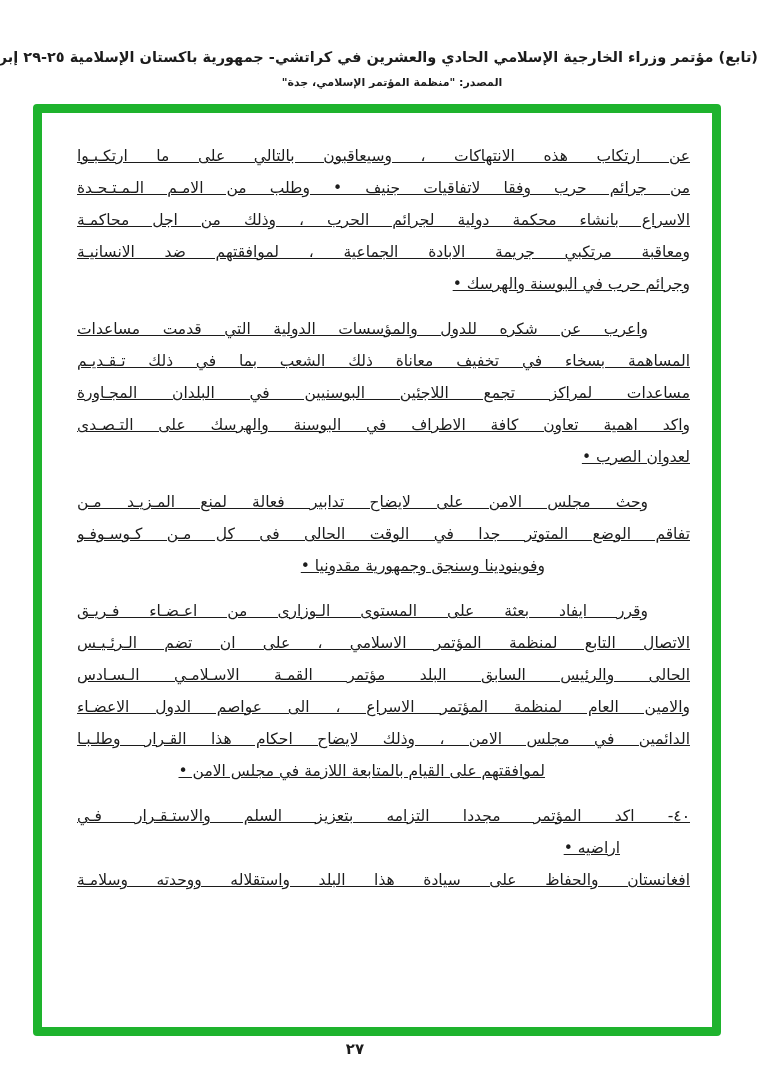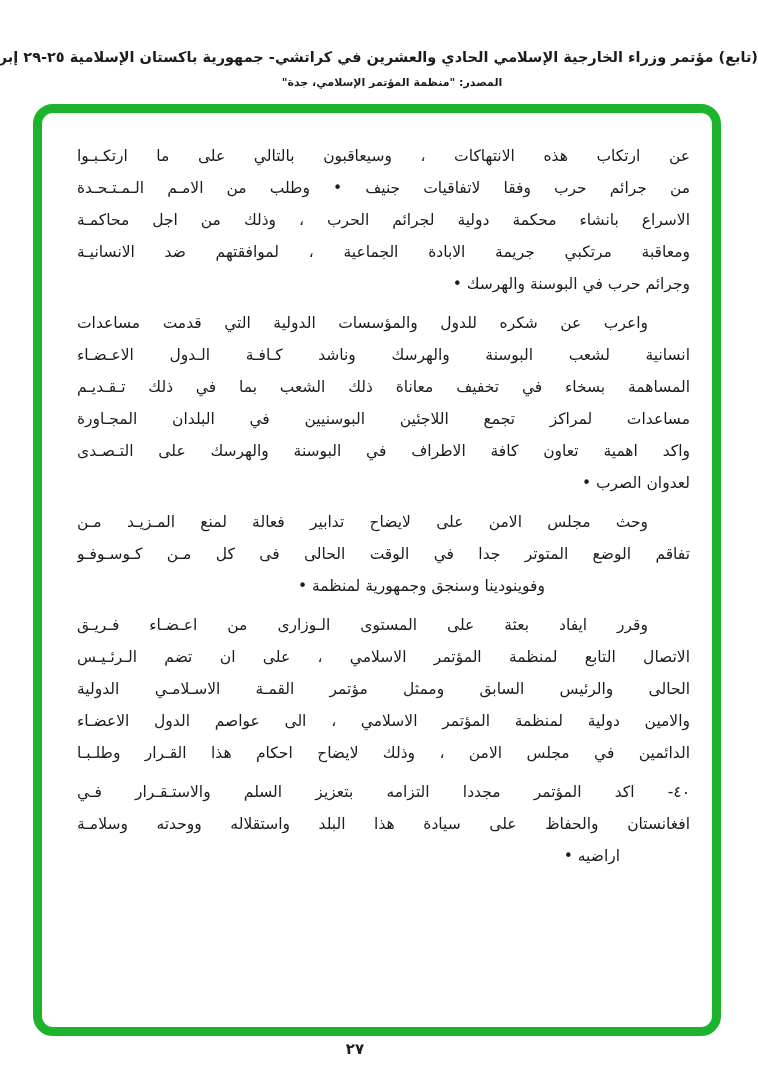--- a/index.html
+++ b/index.html
@@ -33,30 +33,31 @@
     line-height: 22px;
     transform: translateX(13px); 
   }
   .green-frame {
     position: absolute;
     left: 33px;
     top: 104px;
     width: 688px;
     height: 932px;
     border: 9px solid #1eb32d;
-    border-radius: 20px;
+    border-radius: 4px;
     box-sizing: border-box;
     background: #ffffff;
+    text-decoration: underline;
   }
   .doc-body {
     padding: 27px 22px 0 35px;
     direction: rtl;
   }
   .para { margin: 0; }
-  .para + .para { margin-top: 7px; }
+  .para + .para { margin-top: 13px; }
   .ln {
     direction: rtl;
     unicode-bidi: embed;
     text-align: justify;
     text-align-last: justify;
     font-size: 15.5px;
     line-height: 32px;
     height: 32px;
     overflow: hidden;
     white-space: nowrap;
@@ -97,45 +98,45 @@
       <div class="para">
         <div class="ln">عن ارتكاب هذه الانتهاكات ، وسيعاقبون بالتالي على ما ارتكـبـوا</div>
         <div class="ln">من جرائم حرب وفقا لاتفاقيات جنيف • وطلب من الامـم الـمـتـحـدة</div>
         <div class="ln">الاسراع بانشاء محكمة دولية لجرائم الحرب ، وذلك من اجل محاكمـة</div>
         <div class="ln">ومعاقبة مرتكبي جريمة الابادة الجماعية ، لموافقتهم ضد الانسانيـة</div>
         <div class="ln ln-last">وجرائم حرب في البوسنة والهرسك •</div>
       </div>
 
       <div class="para">
         <div class="ln indent-first">واعرب عن شكره للدول والمؤسسات الدولية التي قدمت مساعدات</div>
-        <div class="ln">انسانية لشعب البوسنة والهرسك وناشد كـافـة الـدول الاعـضـاء</div>
         <div class="ln">المساهمة بسخاء في تخفيف معاناة ذلك الشعب بما في ذلك تـقـديـم</div>
         <div class="ln">مساعدات لمراكز تجمع اللاجئين البوسنيين في البلدان المجـاورة</div>
         <div class="ln">واكد اهمية تعاون كافة الاطراف في البوسنة والهرسك على التـصـدى</div>
         <div class="ln ln-last">لعدوان الصرب •</div>
       </div>
 
       <div class="para">
         <div class="ln indent-first">وحث مجلس الامن على لايضاح تدابير فعالة لمنع المـزيـد مـن</div>
         <div class="ln">تفاقم الوضع المتوتر جدا في الوقت الحالى فى كل مـن كـوسـوفـو</div>
-        <div class="ln ln-last indent-last-lg">وفوينودينا وسنجق وجمهورية لمنظمة •</div>
+        <div class="ln ln-last indent-last-lg">وفوينودينا وسنجق وجمهورية مقدونيا •</div>
       </div>
 
       <div class="para">
         <div class="ln indent-first">وقرر ايفاد بعثة على المستوى الـوزارى من اعـضـاء فـريـق</div>
         <div class="ln">الاتصال التابع لمنظمة المؤتمر الاسلامي ، على ان تضم الـرئـيـس</div>
-        <div class="ln">الحالى والرئيس السابق وممثل مؤتمر القمـة الاسـلامـي الدولية</div>
-        <div class="ln">والامين دولية لمنظمة المؤتمر الاسلامي ، الى عواصم الدول الاعضـاء</div>
+        <div class="ln">الحالى والرئيس السابق البلد مؤتمر القمـة الاسـلامـي الـسـادس</div>
+        <div class="ln">والامين العام لمنظمة المؤتمر الاسراع ، الى عواصم الدول الاعضـاء</div>
         <div class="ln">الدائمين في مجلس الامن ، وذلك لايضاح احكام هذا القـرار وطلـبـا</div>
+        <div class="ln ln-last indent-last-lg">لموافقتهم على القيام بالمتابعة اللازمة في مجلس الامن •</div>
       </div>
 
       <div class="para">
         <div class="ln">٤٠-  اكد المؤتمر مجددا التزامه بتعزيز السلم والاستـقـرار فـي</div>
+        <div class="ln ln-last indent-last-sm">اراضيه •</div>
         <div class="ln">افغانستان والحفاظ على سيادة هذا البلد واستقلاله ووحدته وسلامـة</div>
-        <div class="ln ln-last indent-last-sm">اراضيه •</div>
       </div>
 
     </div>
   </div>
 
   <div class="page-number">٢٧</div>
 
 </div>
 
 </body></html>

